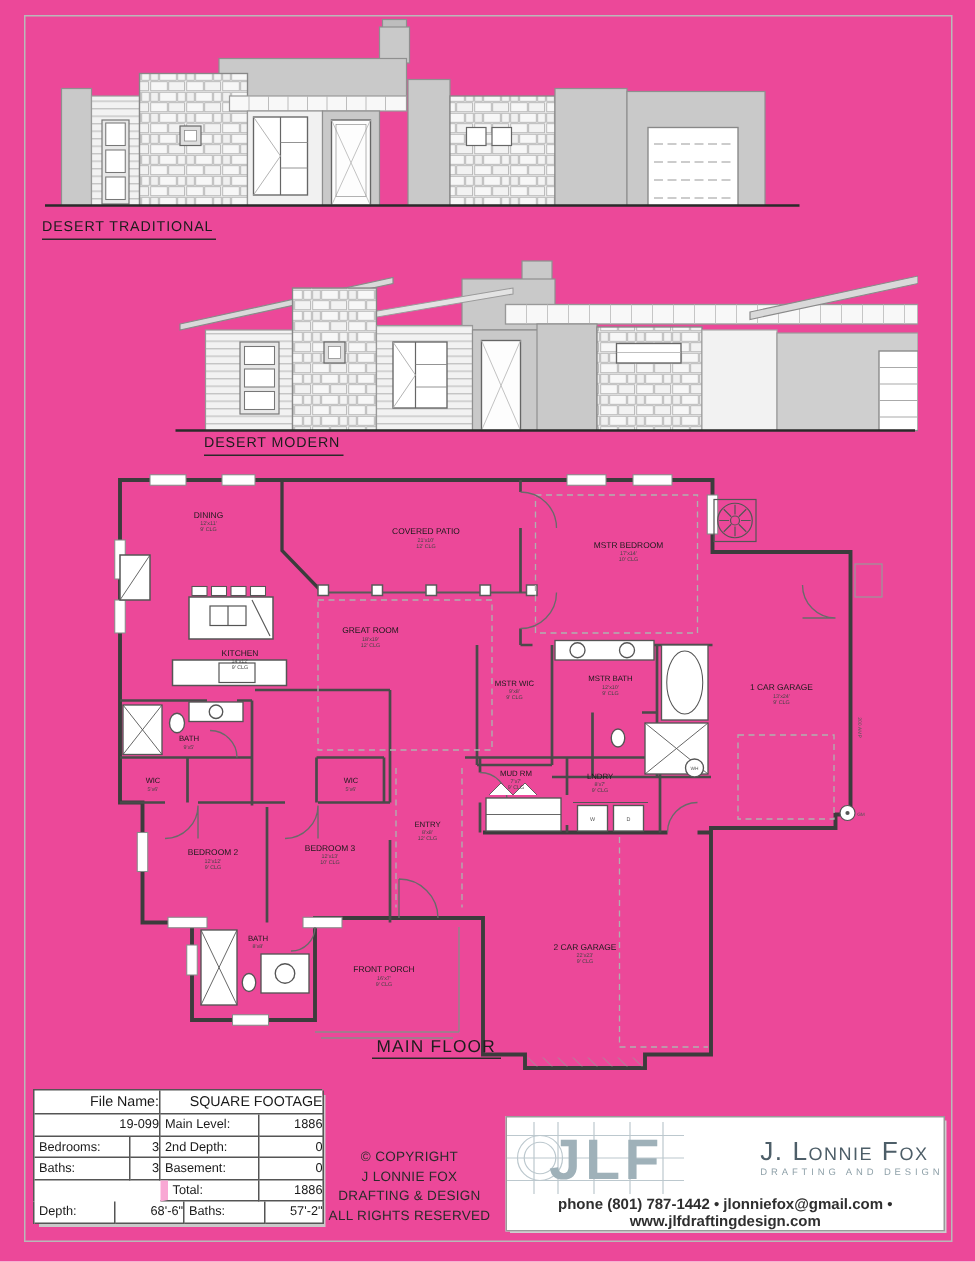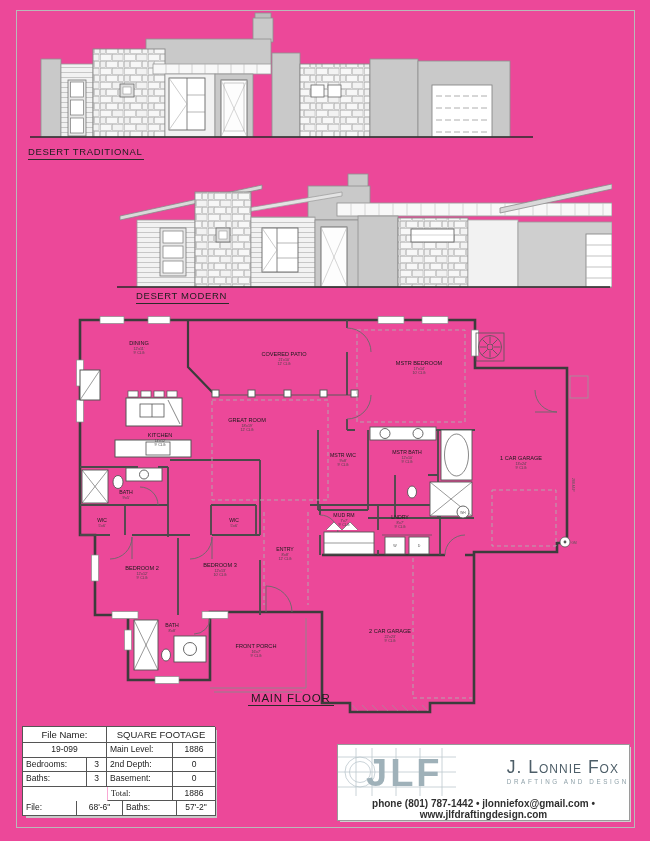--- a/index.html
+++ b/index.html
@@ -17,21 +17,21 @@
   #elev1{left:28px;top:12px;}
   #elev2{left:112px;top:172px;}
   #plan{left:60px;top:300px;}
   
   .info-table{position:absolute;left:22px;top:726px;width:193px;background:#fff;
               font-size:8.5px;color:#1a1a1a;box-shadow:3px 3px 0 -1px #c9c9c9;}
   .tgrid{display:grid;grid-template-columns:64px 20px 66px 43px;border-top:1px solid #555;border-left:1px solid #555;}
   .tgrid2{display:grid;grid-template-columns:54px 46px 54px 39px;border-left:1px solid #555;}
   .cell{border-right:1px solid #555;border-bottom:1px solid #555;height:13.5px;line-height:13.5px;
         padding-left:3px;white-space:nowrap;overflow:hidden;}
-  .cell.center{text-align:center;padding-left:0;}
+  .cell.center{text-align:right;padding-left:0;}
   .cell.span2{grid-column:span 2;}
   .cell.hdr{font-size:9.5px;height:15px;line-height:15px;}
   
   .copyright{position:absolute;left:203px;top:765px;width:140px;text-align:center;
              font-size:9px;line-height:1.45;color:#2b2b2b;letter-spacing:.2px;}
   
   .logo-box{position:absolute;left:337px;top:744px;width:291px;height:75px;background:#fff;
             border:1px solid #9a9a9a;box-shadow:2px 2px 0 -1px #cfcfcf;}
   .logo-row{display:flex;align-items:center;justify-content:space-between;height:50px;margin-top:2px;}
   .logo-name{margin-left:6px;}
@@ -406,31 +406,37 @@
       <div class="cell center">1886</div>
       <div class="cell">Bedrooms:</div>
       <div class="cell center">3</div>
       <div class="cell">2nd Depth:</div>
       <div class="cell center">0</div>
       <div class="cell">Baths:</div>
       <div class="cell center">3</div>
       <div class="cell">Basement:</div>
       <div class="cell center">0</div>
       <div class="cell span2" style="border-right:none;border-bottom:none;"></div>
-      <div class="cell" style="border-left:1px solid #f9a8d4;font-family:Liberation Serif, serif;">Total:</div>
+      <div class="cell" style="border-left:5px solid #f9a8d4;">Total:</div>
       <div class="cell center">1886</div>
     </div>
     <div class="tgrid2">
-      <div class="cell">File:</div>
+      <div class="cell">Depth:</div>
       <div class="cell center">68'-6"</div>
       <div class="cell">Baths:</div>
       <div class="cell center">57'-2"</div>
     </div>
   </div>
 
+  <div class="copyright">
+    <div>© COPYRIGHT</div>
+    <div>J LONNIE FOX</div>
+    <div>DRAFTING &amp; DESIGN</div>
+    <div>ALL RIGHTS RESERVED</div>
+  </div>
 
   <div class="logo-box">
     <div class="logo-row">
       <svg width="118" height="48" viewBox="0 0 118 48" style="position:static;">
         <g stroke="#bcc8ce" stroke-width="0.8" fill="none">
           <path d="M18,0 V48 M34,0 V48 M58,0 V48 M82,0 V48 M104,0 V48"></path>
           <path d="M0,9 H118 M0,24 H118 M0,39 H118"></path>
           <circle cx="22" cy="24" r="15"></circle>
           <circle cx="22" cy="24" r="10.5"></circle>
         </g>

